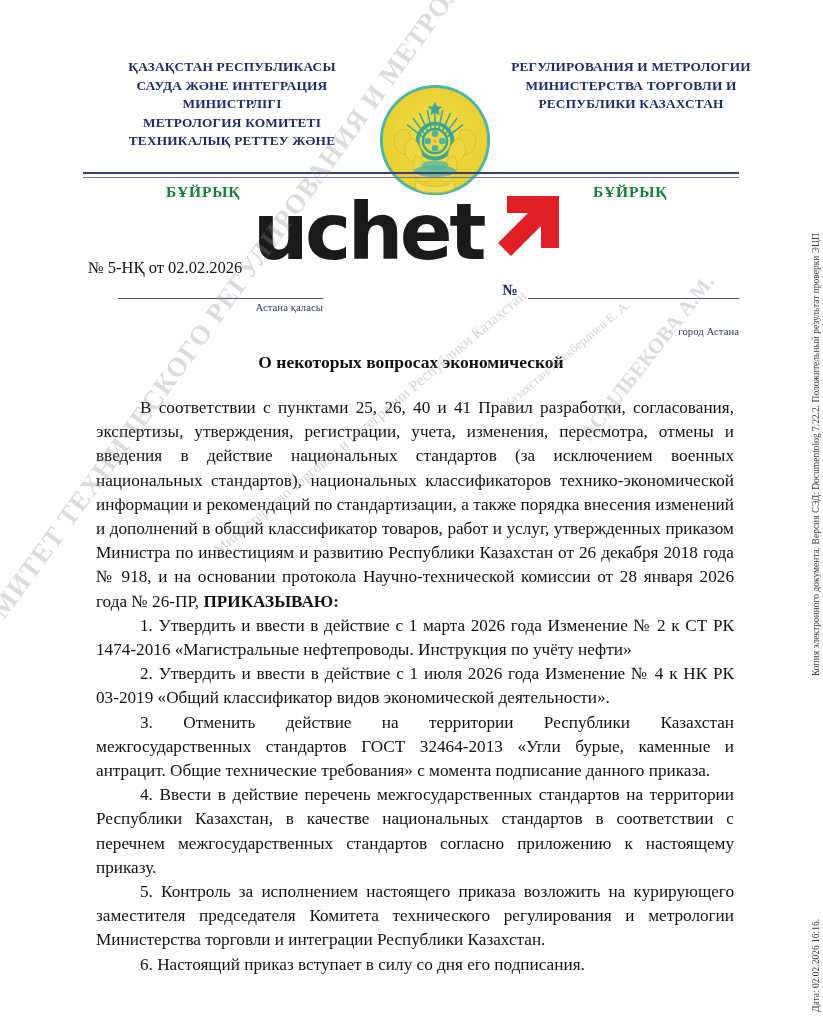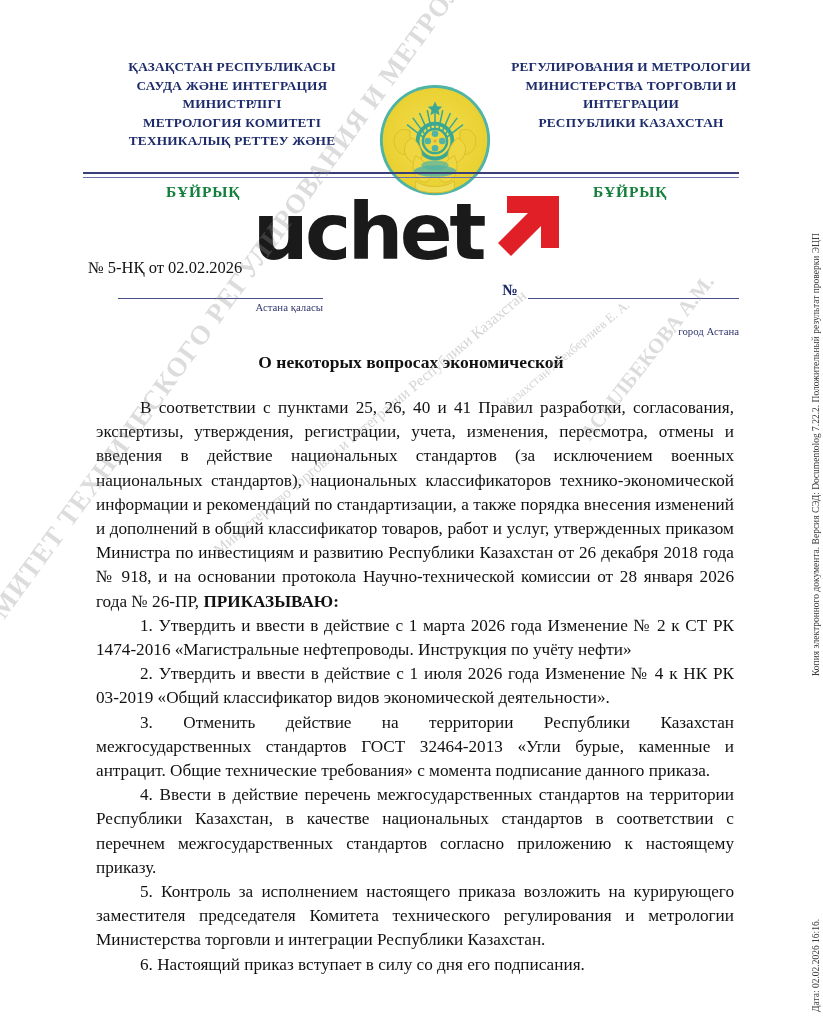--- a/index.html
+++ b/index.html
@@ -300,21 +300,20 @@
 
         <path d="M40 104 C48 112 72 112 80 104 L80 112 C72 118 48 118 40 112 Z" fill="#f0db55" stroke="#d9bf2c" stroke-width="1"></path>
         <ellipse cx="60" cy="94" rx="22" ry="6" fill="#4fb3a6" opacity="0.8"></ellipse>
         <ellipse cx="60" cy="88" rx="14" ry="5" fill="#4fb3a6" opacity="0.7"></ellipse>
       </svg>
     </div>
 
     <div class="header-col right">
       <div>РЕГУЛИРОВАНИЯ И МЕТРОЛОГИИ</div>
       <div>МИНИСТЕРСТВА ТОРГОВЛИ И</div>
-      <div>ИНТЕГРАЦИИ</div>
       <div>РЕСПУБЛИКИ КАЗАХСТАН</div>
     </div>
   </div>
 
   <div class="rule-top"></div>
   <div class="rule-top2"></div>
 
   <div class="order-word kz">БҰЙРЫҚ</div>
   <div class="order-word ru">БҰЙРЫҚ</div>
 

